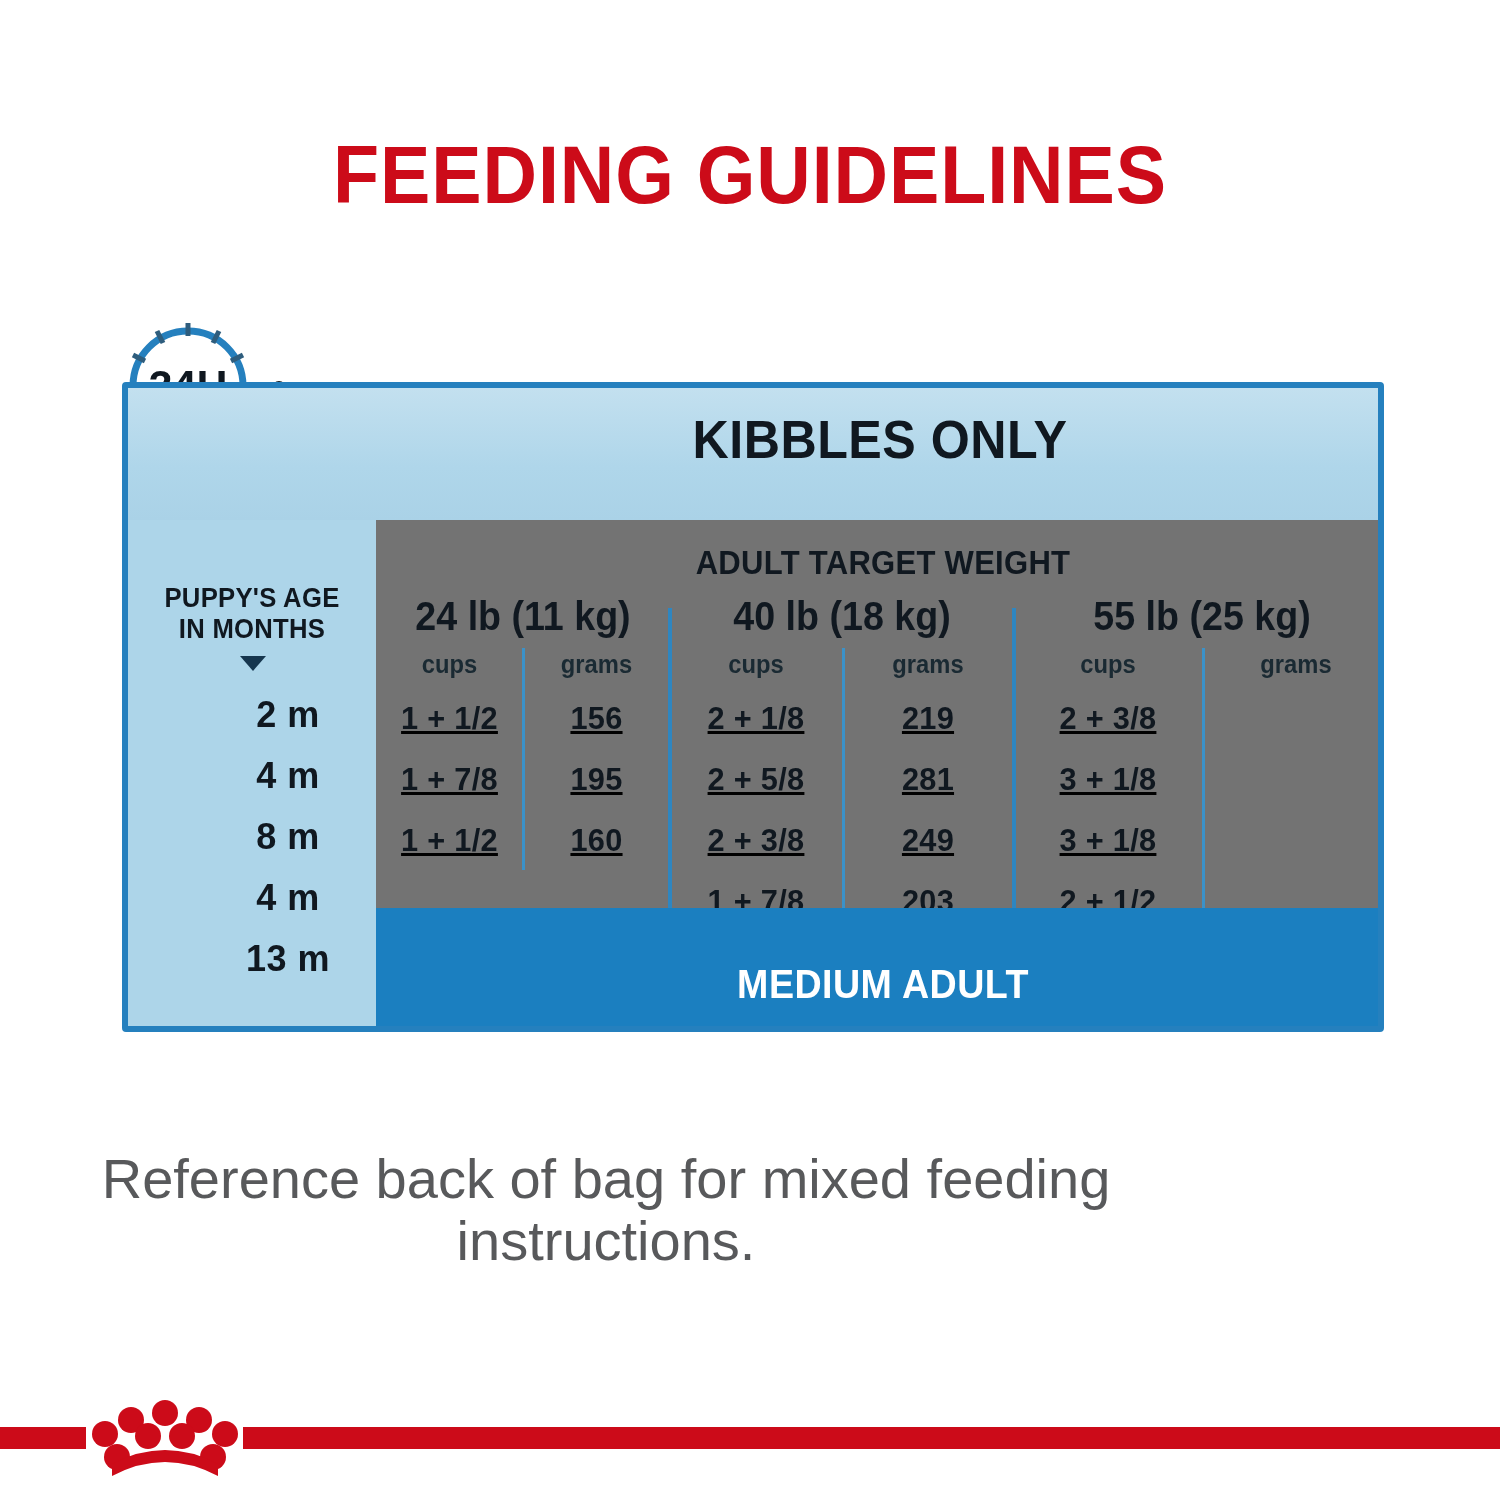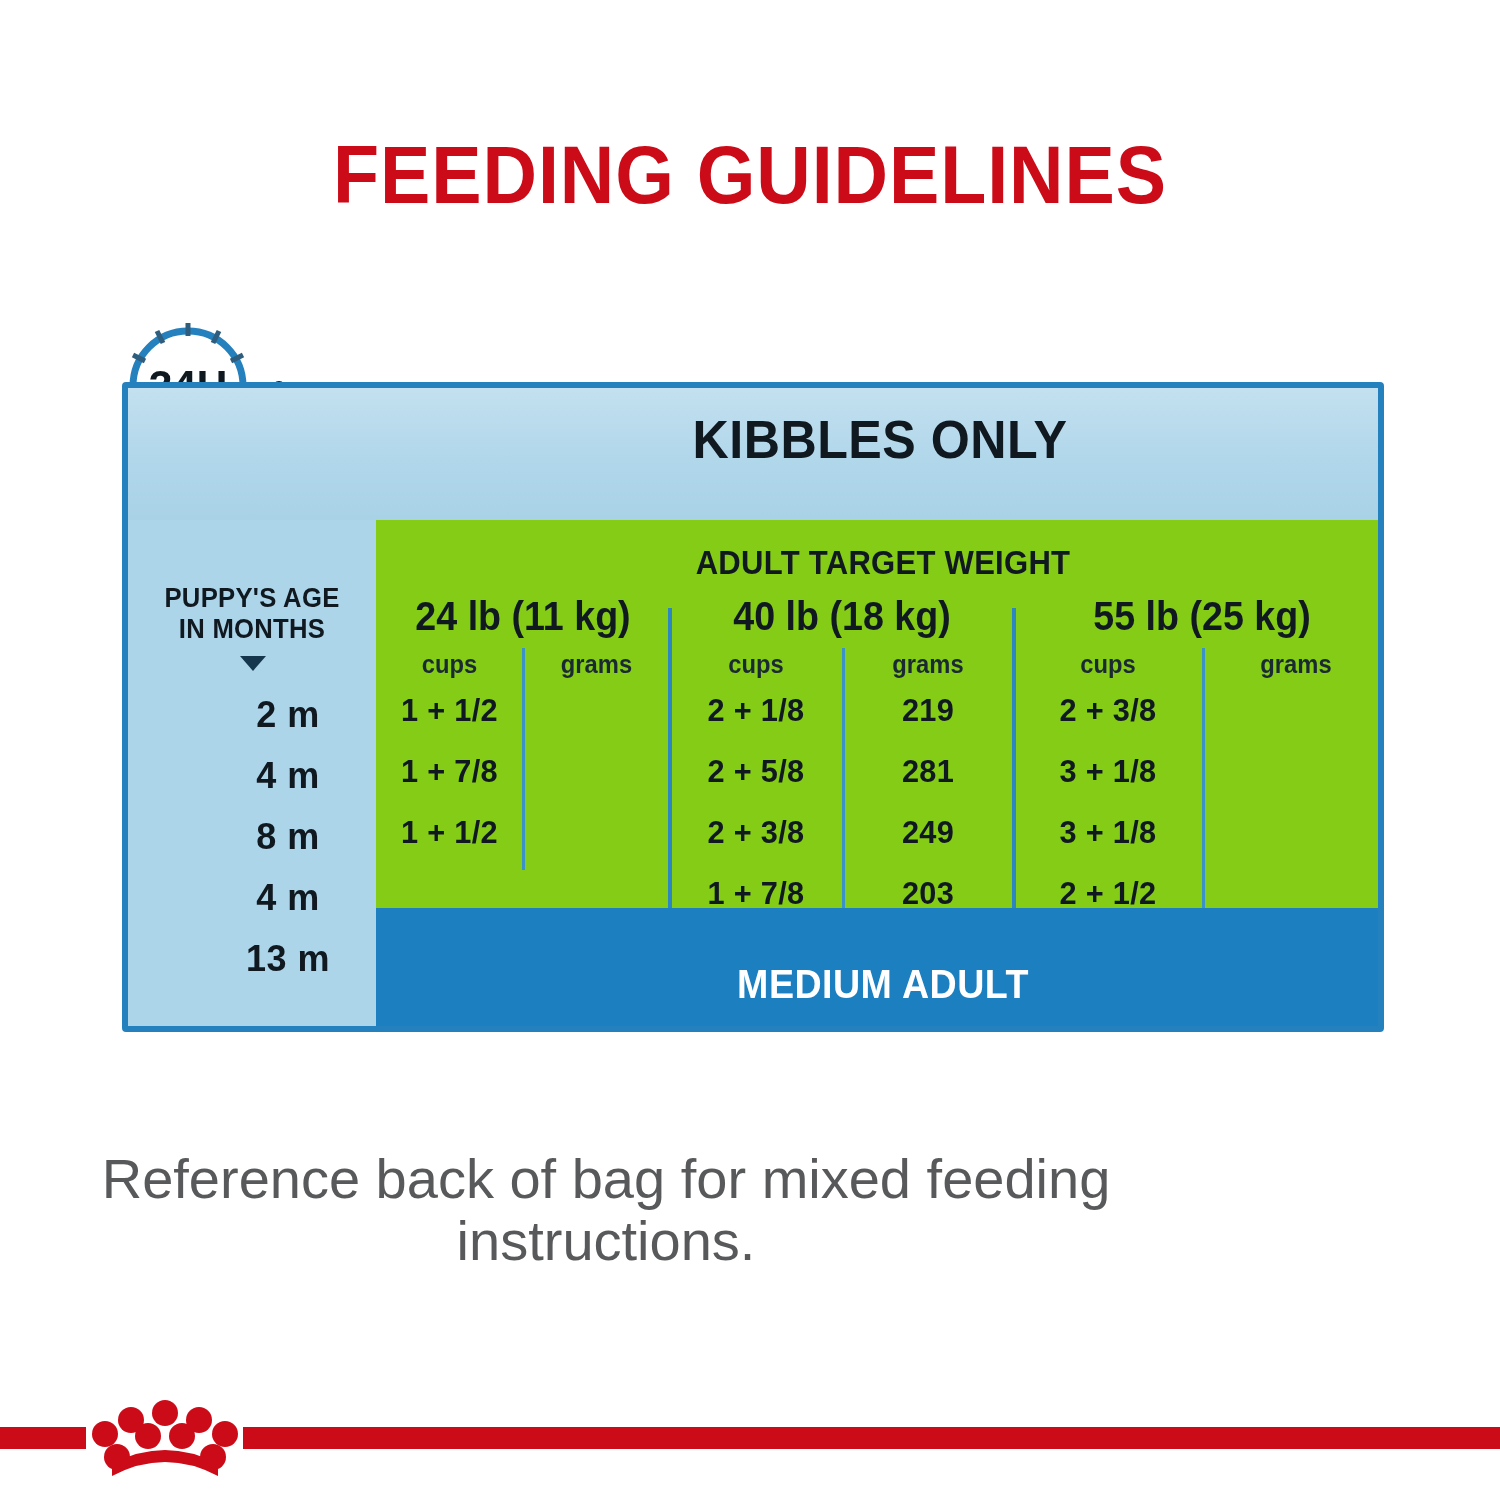--- a/index.html
+++ b/index.html
@@ -88,21 +88,21 @@
     display: flex; align-items: center; justify-content: center;
     font-weight: 700; font-size: 36px; color: #101820;
     letter-spacing: 0.5px;
   }
 
   
   .table-area {
     position: absolute;
     left: 248px; top: 132px;
     width: 1014px; height: 450px;
-    background: #84cc16;
+    background: #737373;
   }
   .adult-target {
     position: absolute;
     top: 24px; left: 0; width: 1014px;
     text-align: center;
     font-weight: 700; font-size: 33px;
     color: #101820; letter-spacing: 0.3px;
     transform: scaleX(0.94); transform-origin: center;
   }
   .grid {
@@ -118,21 +118,21 @@
     color: #101820; letter-spacing: 0px;
     transform: scaleX(0.94); transform-origin: center;
   }
   .subcols { position: absolute; top: 130px; left: 0; width: 100%; height: 320px; display: flex; }
   .subcol { flex: 1; position: relative; }
   .subhead {
     position: absolute; top: 0; left: 0; width: 100%;
     text-align: center; font-weight: 700; font-size: 25px; color: #1a2a33;
     transform: scaleX(0.95); transform-origin: center;
   }
-  .cells { position: absolute; top: 30px; left: 0; width: 100%; }
+  .cells { position: absolute; top: 38px; left: 0; width: 100%; text-decoration: underline; }
   .cell {
     height: 61px; display: flex; align-items: center; justify-content: center;
     font-weight: 700; font-size: 32px; color: #101820; letter-spacing: 0.3px;
     transform: scaleX(0.96); transform-origin: center;
   }
 
   
   .vline { position: absolute; width: 4px; background: #2E86C1; }
   .vline.sub { width: 3px; background: #3B92C9; }
 
@@ -267,20 +267,25 @@
             <div class="subcol">
               <div class="subhead">cups</div>
               <div class="cells">
                 <div class="cell">1 + 1/2</div>
                 <div class="cell">1 + 7/8</div>
                 <div class="cell">1 + 1/2</div>
               </div>
             </div>
             <div class="subcol">
               <div class="subhead">grams</div>
+              <div class="cells">
+                <div class="cell">156</div>
+                <div class="cell">195</div>
+                <div class="cell">160</div>
+              </div>
             </div>
           </div>
           <div class="vline sub" style="left:146px; top:128px; height:222px;"></div>
         </div>
 
         <div class="wgroup" style="left:294px; width:344px;">
           <div class="wlabel">40 lb (18 kg)</div>
           <div class="subcols">
             <div class="subcol">
               <div class="subhead">cups</div>

